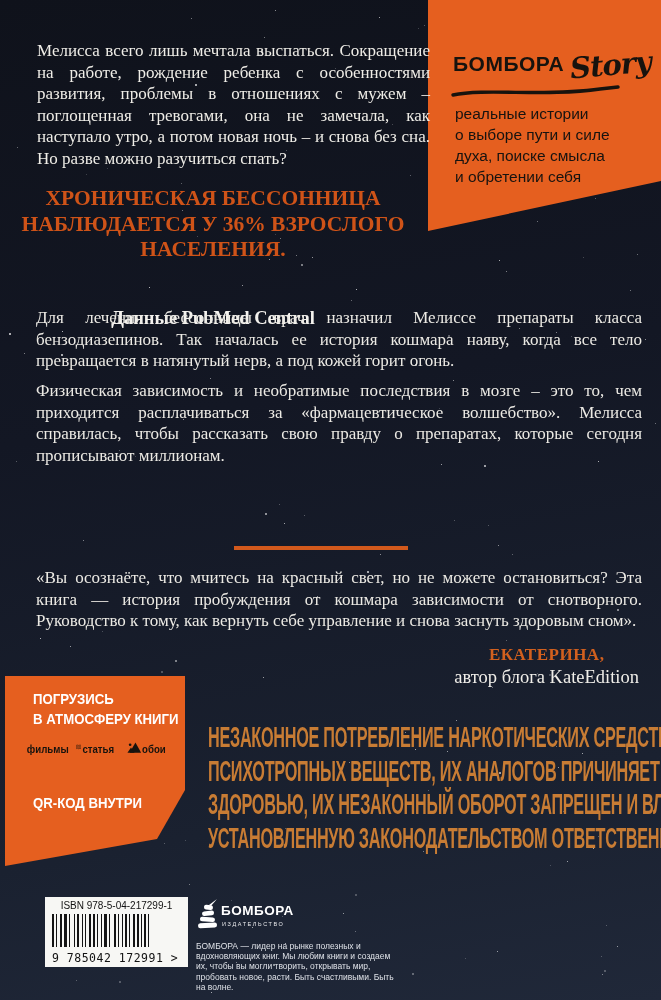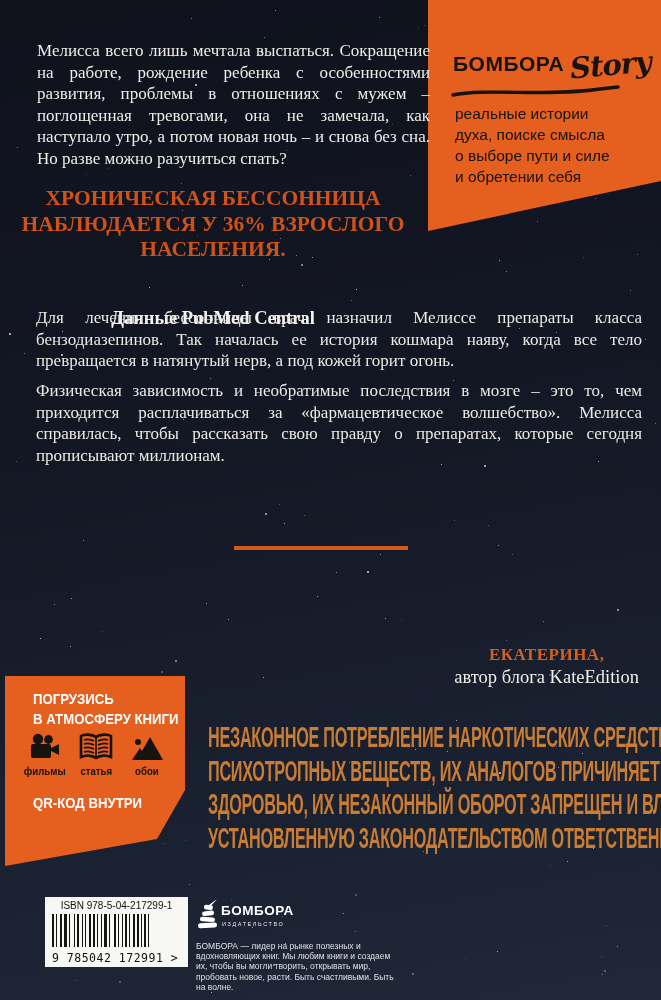--- a/index.html
+++ b/index.html
@@ -45,21 +45,21 @@
 
   
   .immersion{
     position:absolute;left:5px;top:676px;width:180px;height:190px;background:#e55f1f;
     clip-path:polygon(0 0,180px 0,180px 114px,152px 163px,0 190px);
     font-family:"Liberation Sans",sans-serif;
   }
   .imm-title{position:absolute;left:28px;top:13px;color:#fff;font-weight:bold;font-size:15px;
     line-height:20px;transform:scaleX(.88);transform-origin:0 0;white-space:nowrap;}
   .imm-items{position:absolute;left:20px;top:57px;width:142px;display:flex;justify-content:space-between;}
-  .imm-item{width:40px;display:flex;flex-direction:column;align-items:center;}
+  .imm-item{width:40px;display:flex;flex-direction:row;align-items:center;}
   .imm-label{margin-top:4px;color:#17130e;font-weight:bold;font-size:10.5px;
     transform:scaleX(.92);white-space:nowrap;}
   .qr-note{position:absolute;left:28px;top:118px;color:#fff;font-weight:bold;font-size:15px;
     transform:scaleX(.88);transform-origin:0 0;white-space:nowrap;}
 
   
   .legal{
     position:absolute;left:208px;top:721px;color:#c87c34;
     font-family:"Liberation Sans",sans-serif;font-weight:bold;font-size:29px;line-height:33.5px;
     letter-spacing:-.5px;transform:scaleX(.56);transform-origin:0 0;white-space:nowrap;
@@ -261,32 +261,33 @@
 
     <div class="pub-panel">
       <div class="brand-row">
         <span class="brand-name">БОМБОРА</span><span class="brand-script">Story</span>
       </div>
       <svg class="brand-swoosh" width="172" height="16" viewBox="0 0 172 16">
         <path d="M3,11 C36,4 96,13 150,5 L168,3" fill="none" stroke="#17130e" stroke-width="3.4" stroke-linecap="round"></path>
       </svg>
       <div class="pub-tagline">
         <div>реальные истории</div>
+        <div>о выборе пути и силе</div>
         <div>духа, поиске смысла</div>
-        <div>о выборе пути и силе</div>
         <div>и обретении себя</div>
       </div>
     </div>
 
     <div class="intro">Мелисса всего лишь мечтала выспаться. Сокращение на работе, рождение ребенка с особенностями развития, проблемы в отношениях с мужем – поглощенная тревогами, она не замечала, как наступало утро, а потом новая ночь – и снова без сна. Но разве можно разучиться спать?</div>
     <div class="stat-heading">ХРОНИЧЕСКАЯ БЕССОННИЦА НАБЛЮДАЕТСЯ У 36% ВЗРОСЛОГО НАСЕЛЕНИЯ.</div>
     <div class="stat-source">Данные PubMed Central</div>
     <div class="para p3">Физическая зависимость и необратимые последствия в мозге – это то, чем приходится расплачиваться за «фармацевтическое волшебство». Мелисса справилась, чтобы рассказать свою правду о препаратах, которые сегодня прописывают миллионам.</div>
     <div class="para p2">Для лечения бессонницы врач назначил Мелиссе препараты класса бензодиазепинов. Так началась ее история кошмара наяву, когда все тело превращается в натянутый нерв, а под кожей горит огонь.</div>
     <div class="divider"></div>
+    <div class="para quote">«Вы осознаёте, что мчитесь на красный свет, но не можете остановиться? Эта книга — история пробуждения от кошмара зависимости от снотворного. Руководство к тому, как вернуть себе управление и снова заснуть здоровым сном».</div>
     <div class="attribution">
       <div class="attr-name">ЕКАТЕРИНА,</div>
       <div class="attr-role">автор блога KateEdition</div>
     </div>
 
     <div class="immersion">
       <div class="imm-title">
         <div>ПОГРУЗИСЬ</div>
         <div>В АТМОСФЕРУ КНИГИ</div>
       </div>

